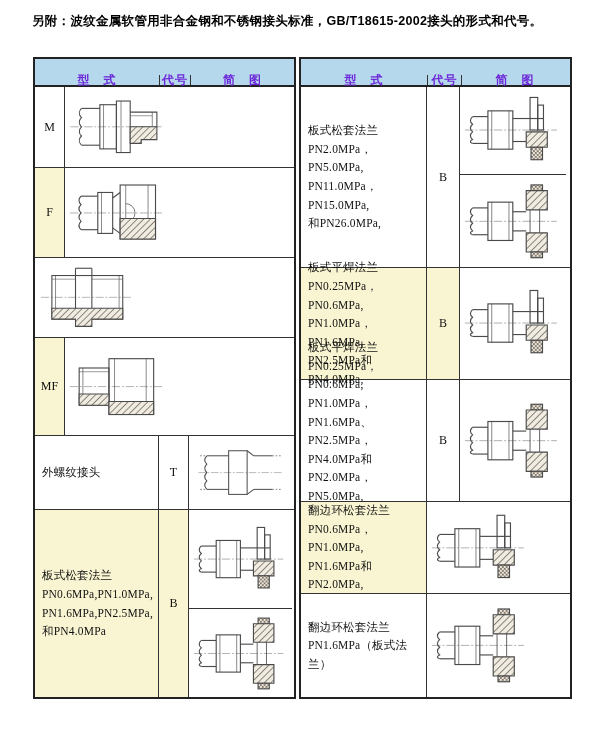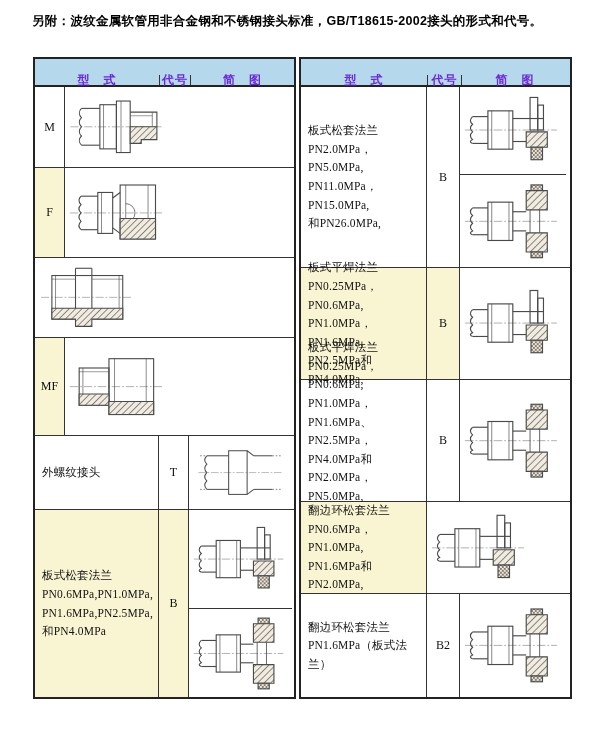--- a/index.html
+++ b/index.html
@@ -378,23 +378,20 @@
 </svg>
 </div>
         </div>
       </div>
 
       <div class="tr" style="height:103px">
         <div class="td type c1">
             <span class="lbl">翻边环松套法兰
 PN1.6MPa（板式法兰）</span>
           </div>
-        <div class="td code c2">
-            <span>B2</span>
-          </div>
         <div class="td sketch c3">
           <div class="diagram">
 <svg viewBox="0 0 104 80" stroke="#4a4a4a" fill="none" stroke-width="1.2" preserveAspectRatio="xMidYMid meet">
   <line x1="2" y1="40" x2="98" y2="40" stroke="#999" stroke-width="0.8" stroke-dasharray="9 2 2 2"></line>
   <path d="M10,26 C7,28.5 7,31.5 10,34 C7,36.5 7,39.5 10,42 C7,44.5 7,47.5 10,50 C7,51.5 7,53 10,54"></path>
   <line x1="10" y1="26" x2="26" y2="26"></line>
                 <line x1="10" y1="54" x2="26" y2="54"></line>
   <rect x="26" y="20" width="26" height="40"></rect>
   <line x1="30" y1="20" x2="30" y2="60" stroke-width="0.7"></line>
   <line x1="48" y1="20" x2="48" y2="60" stroke-width="0.7"></line>

